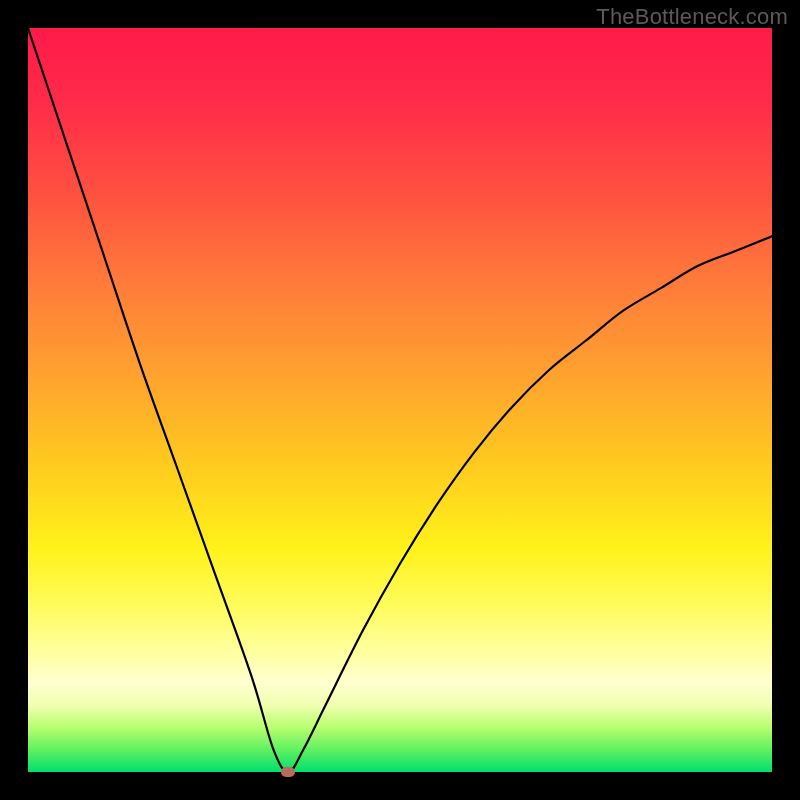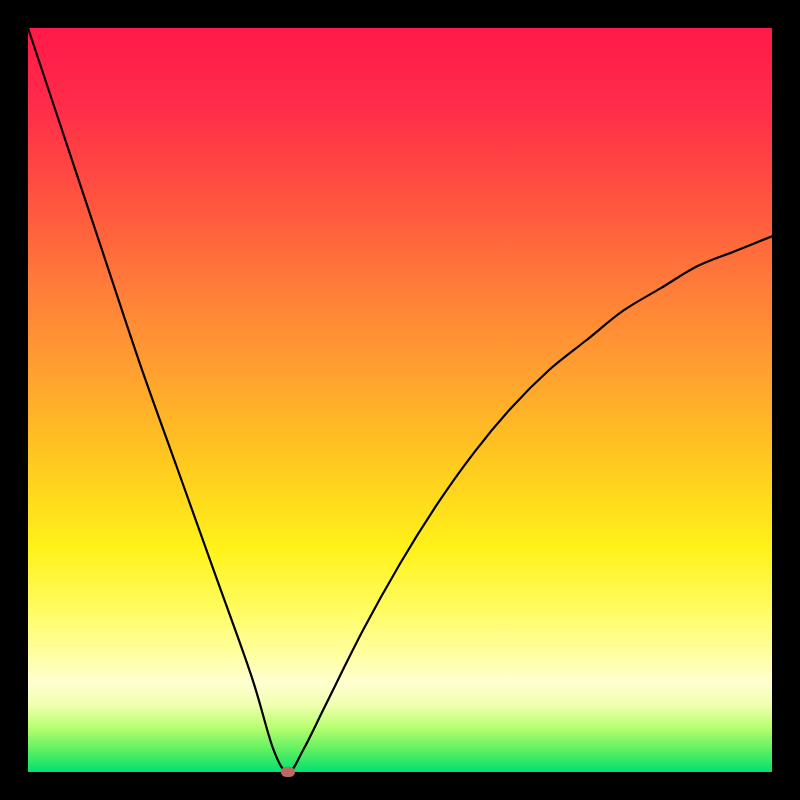--- a/index.html
+++ b/index.html
@@ -60,13 +60,14 @@
 </head>
 <body>
 
 <div class="frame">
   <div class="plot-area">
     <svg class="curve" viewBox="0 0 744 744" preserveAspectRatio="none">
       <path id="curve-path" d="M 0.0 0.0 C 6.2 18.6, 24.8 74.4, 37.2 111.6 C 49.6 148.8, 62.0 186.0, 74.4 223.2 C 86.8 260.4, 99.2 298.8, 111.6 334.8 C 124.0 370.8, 136.4 404.2, 148.8 439.0 C 161.2 473.7, 173.6 508.4, 186.0 543.1 C 198.4 577.8, 213.3 617.5, 223.2 647.3 C 233.1 677.0, 239.3 705.6, 245.5 721.7 C 251.7 737.8, 255.4 744.0, 260.4 744.0 C 265.4 744.0, 269.1 732.8, 275.3 721.7 C 281.5 710.5, 287.7 696.9, 297.6 677.0 C 307.5 657.2, 322.4 626.2, 334.8 602.6 C 347.2 579.1, 359.6 556.8, 372.0 535.7 C 384.4 514.6, 396.8 494.8, 409.2 476.2 C 421.6 457.6, 434.0 440.2, 446.4 424.1 C 458.8 408.0, 471.2 393.1, 483.6 379.4 C 496.0 365.8, 508.4 353.4, 520.8 342.2 C 533.2 331.1, 545.6 322.4, 558.0 312.5 C 570.4 302.6, 582.8 291.4, 595.2 282.7 C 607.6 274.0, 620.0 267.8, 632.4 260.4 C 644.8 253.0, 657.2 244.3, 669.6 238.1 C 682.0 231.9, 694.4 228.2, 706.8 223.2 C 719.2 218.2, 737.8 210.8, 744.0 208.3" fill="none" stroke="#000" stroke-width="2.2" stroke-linejoin="round" stroke-linecap="round"></path>
     </svg>
     <div id="marker" class="marker" style="left: 260.4px; top: 744px;"></div>
   </div>
+  <div class="watermark">TheBottleneck.com</div>
 </div>
 
 </body></html>

